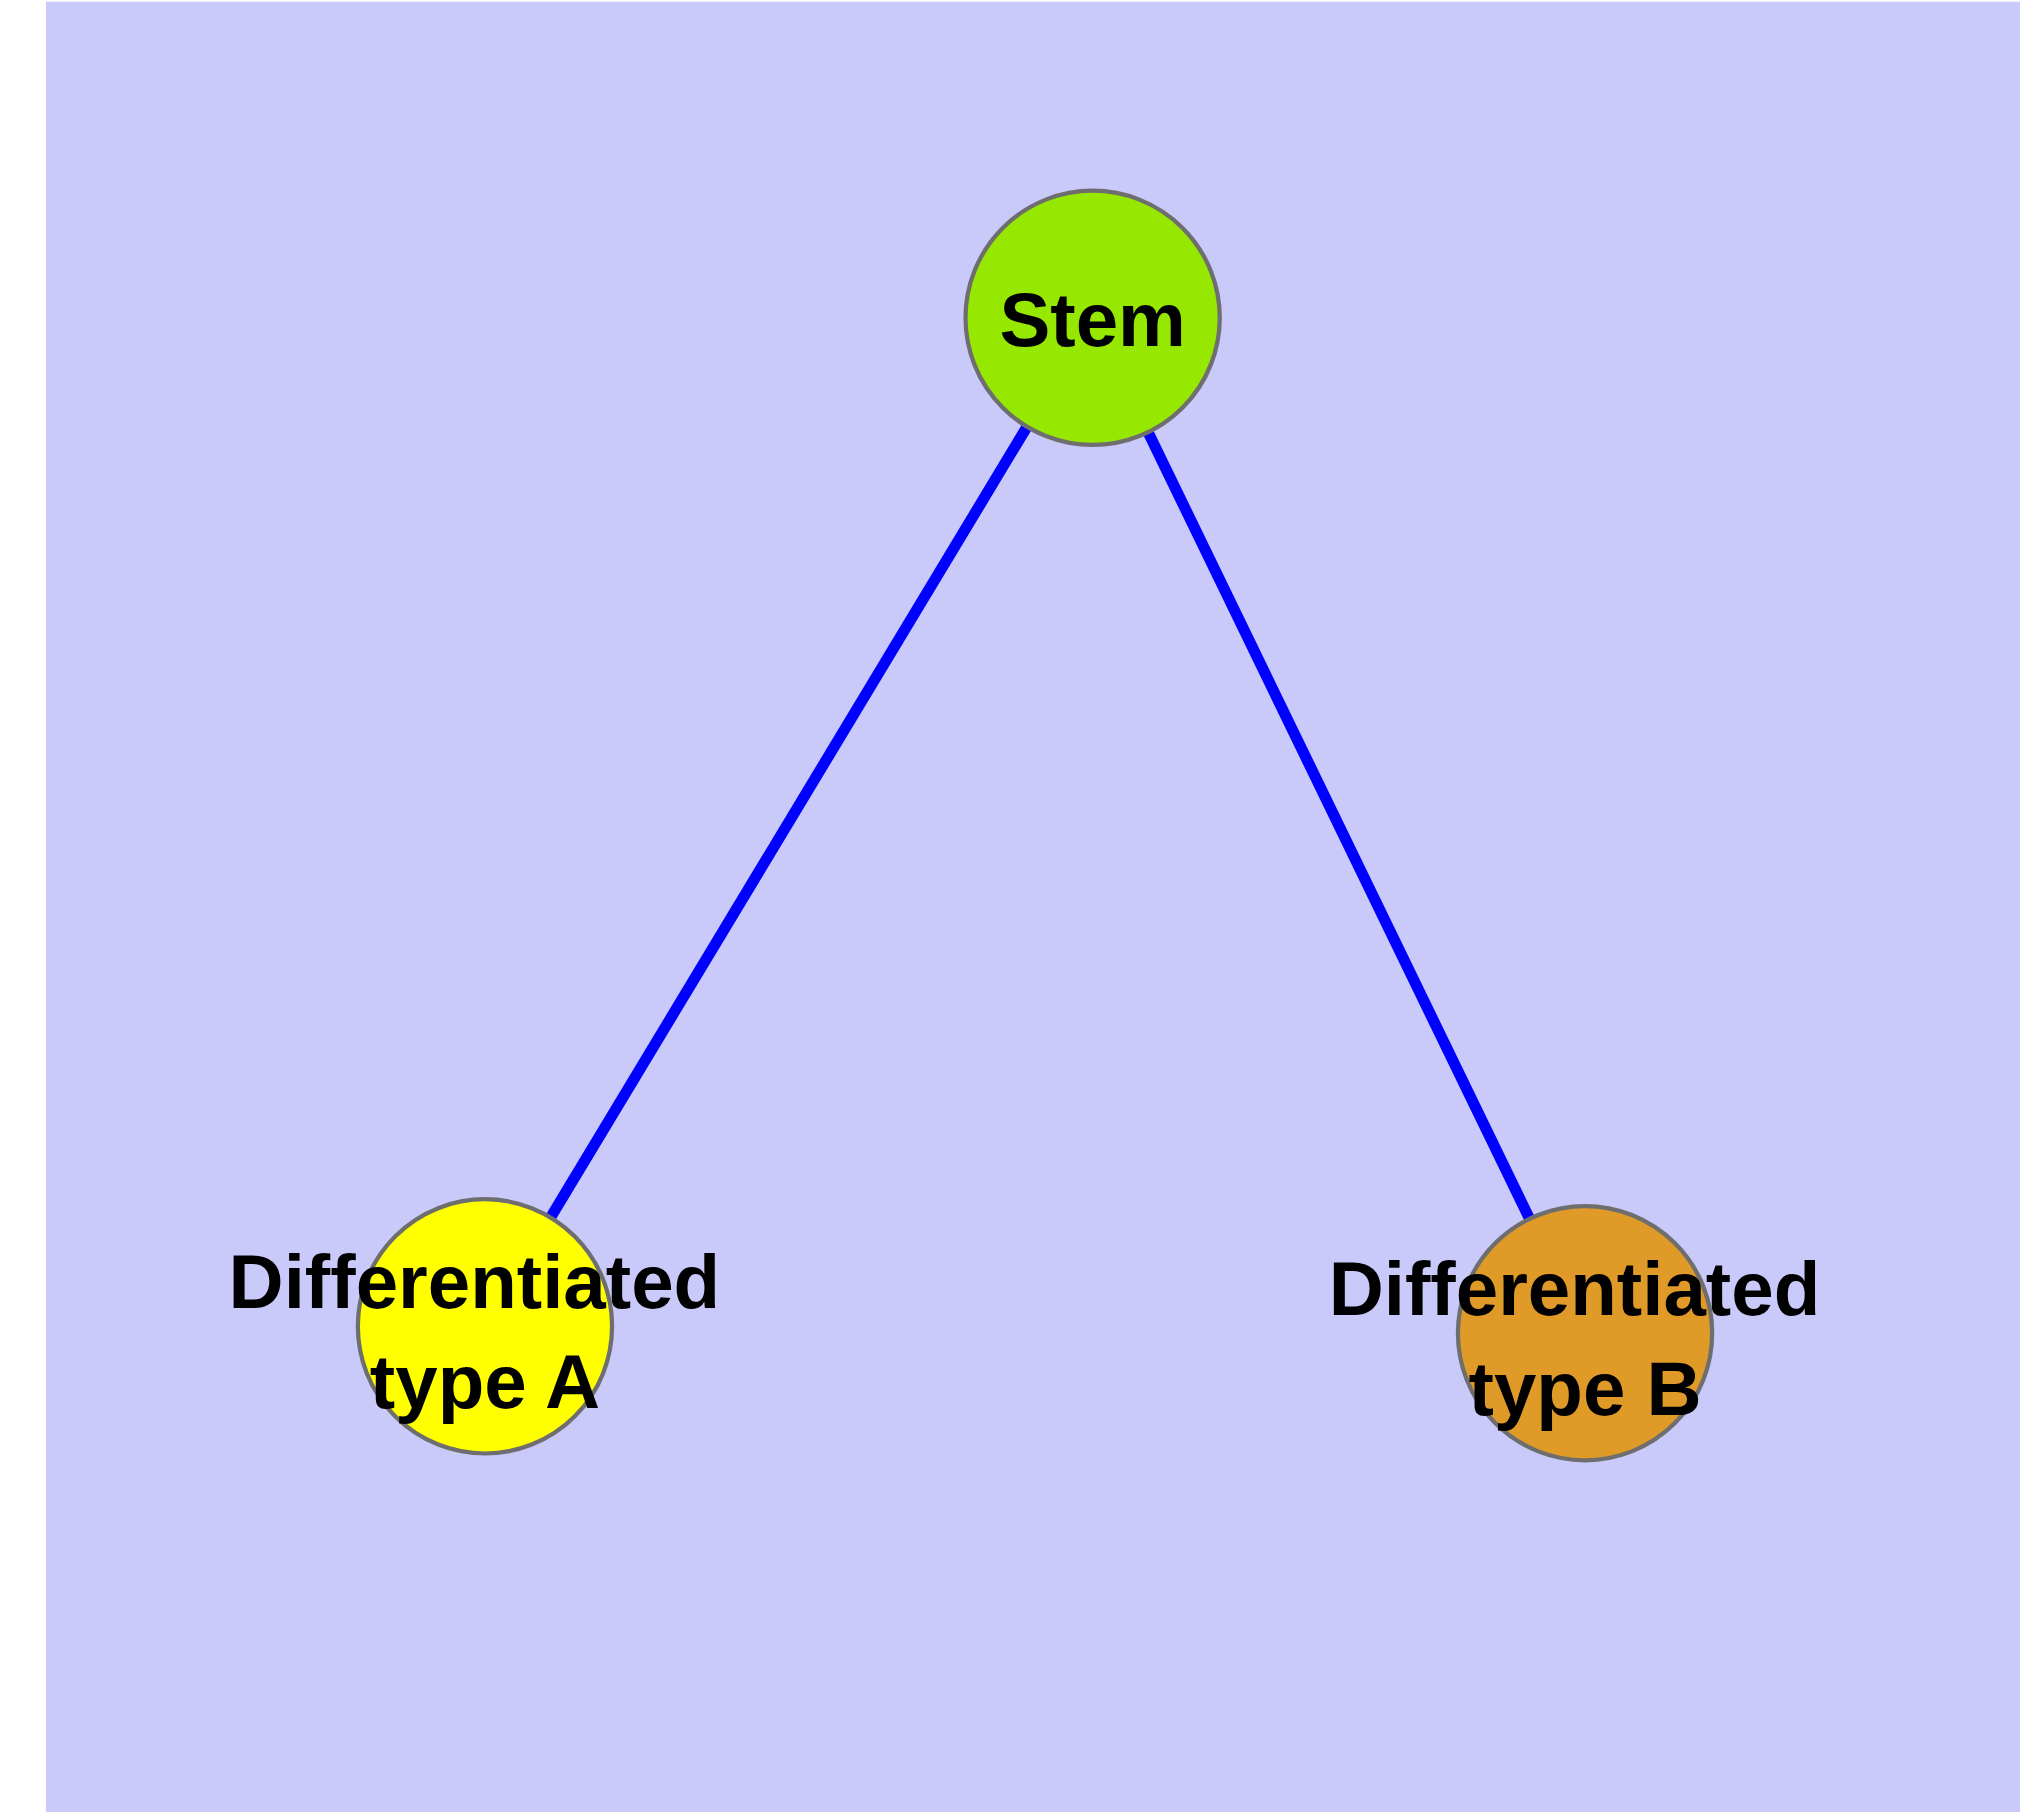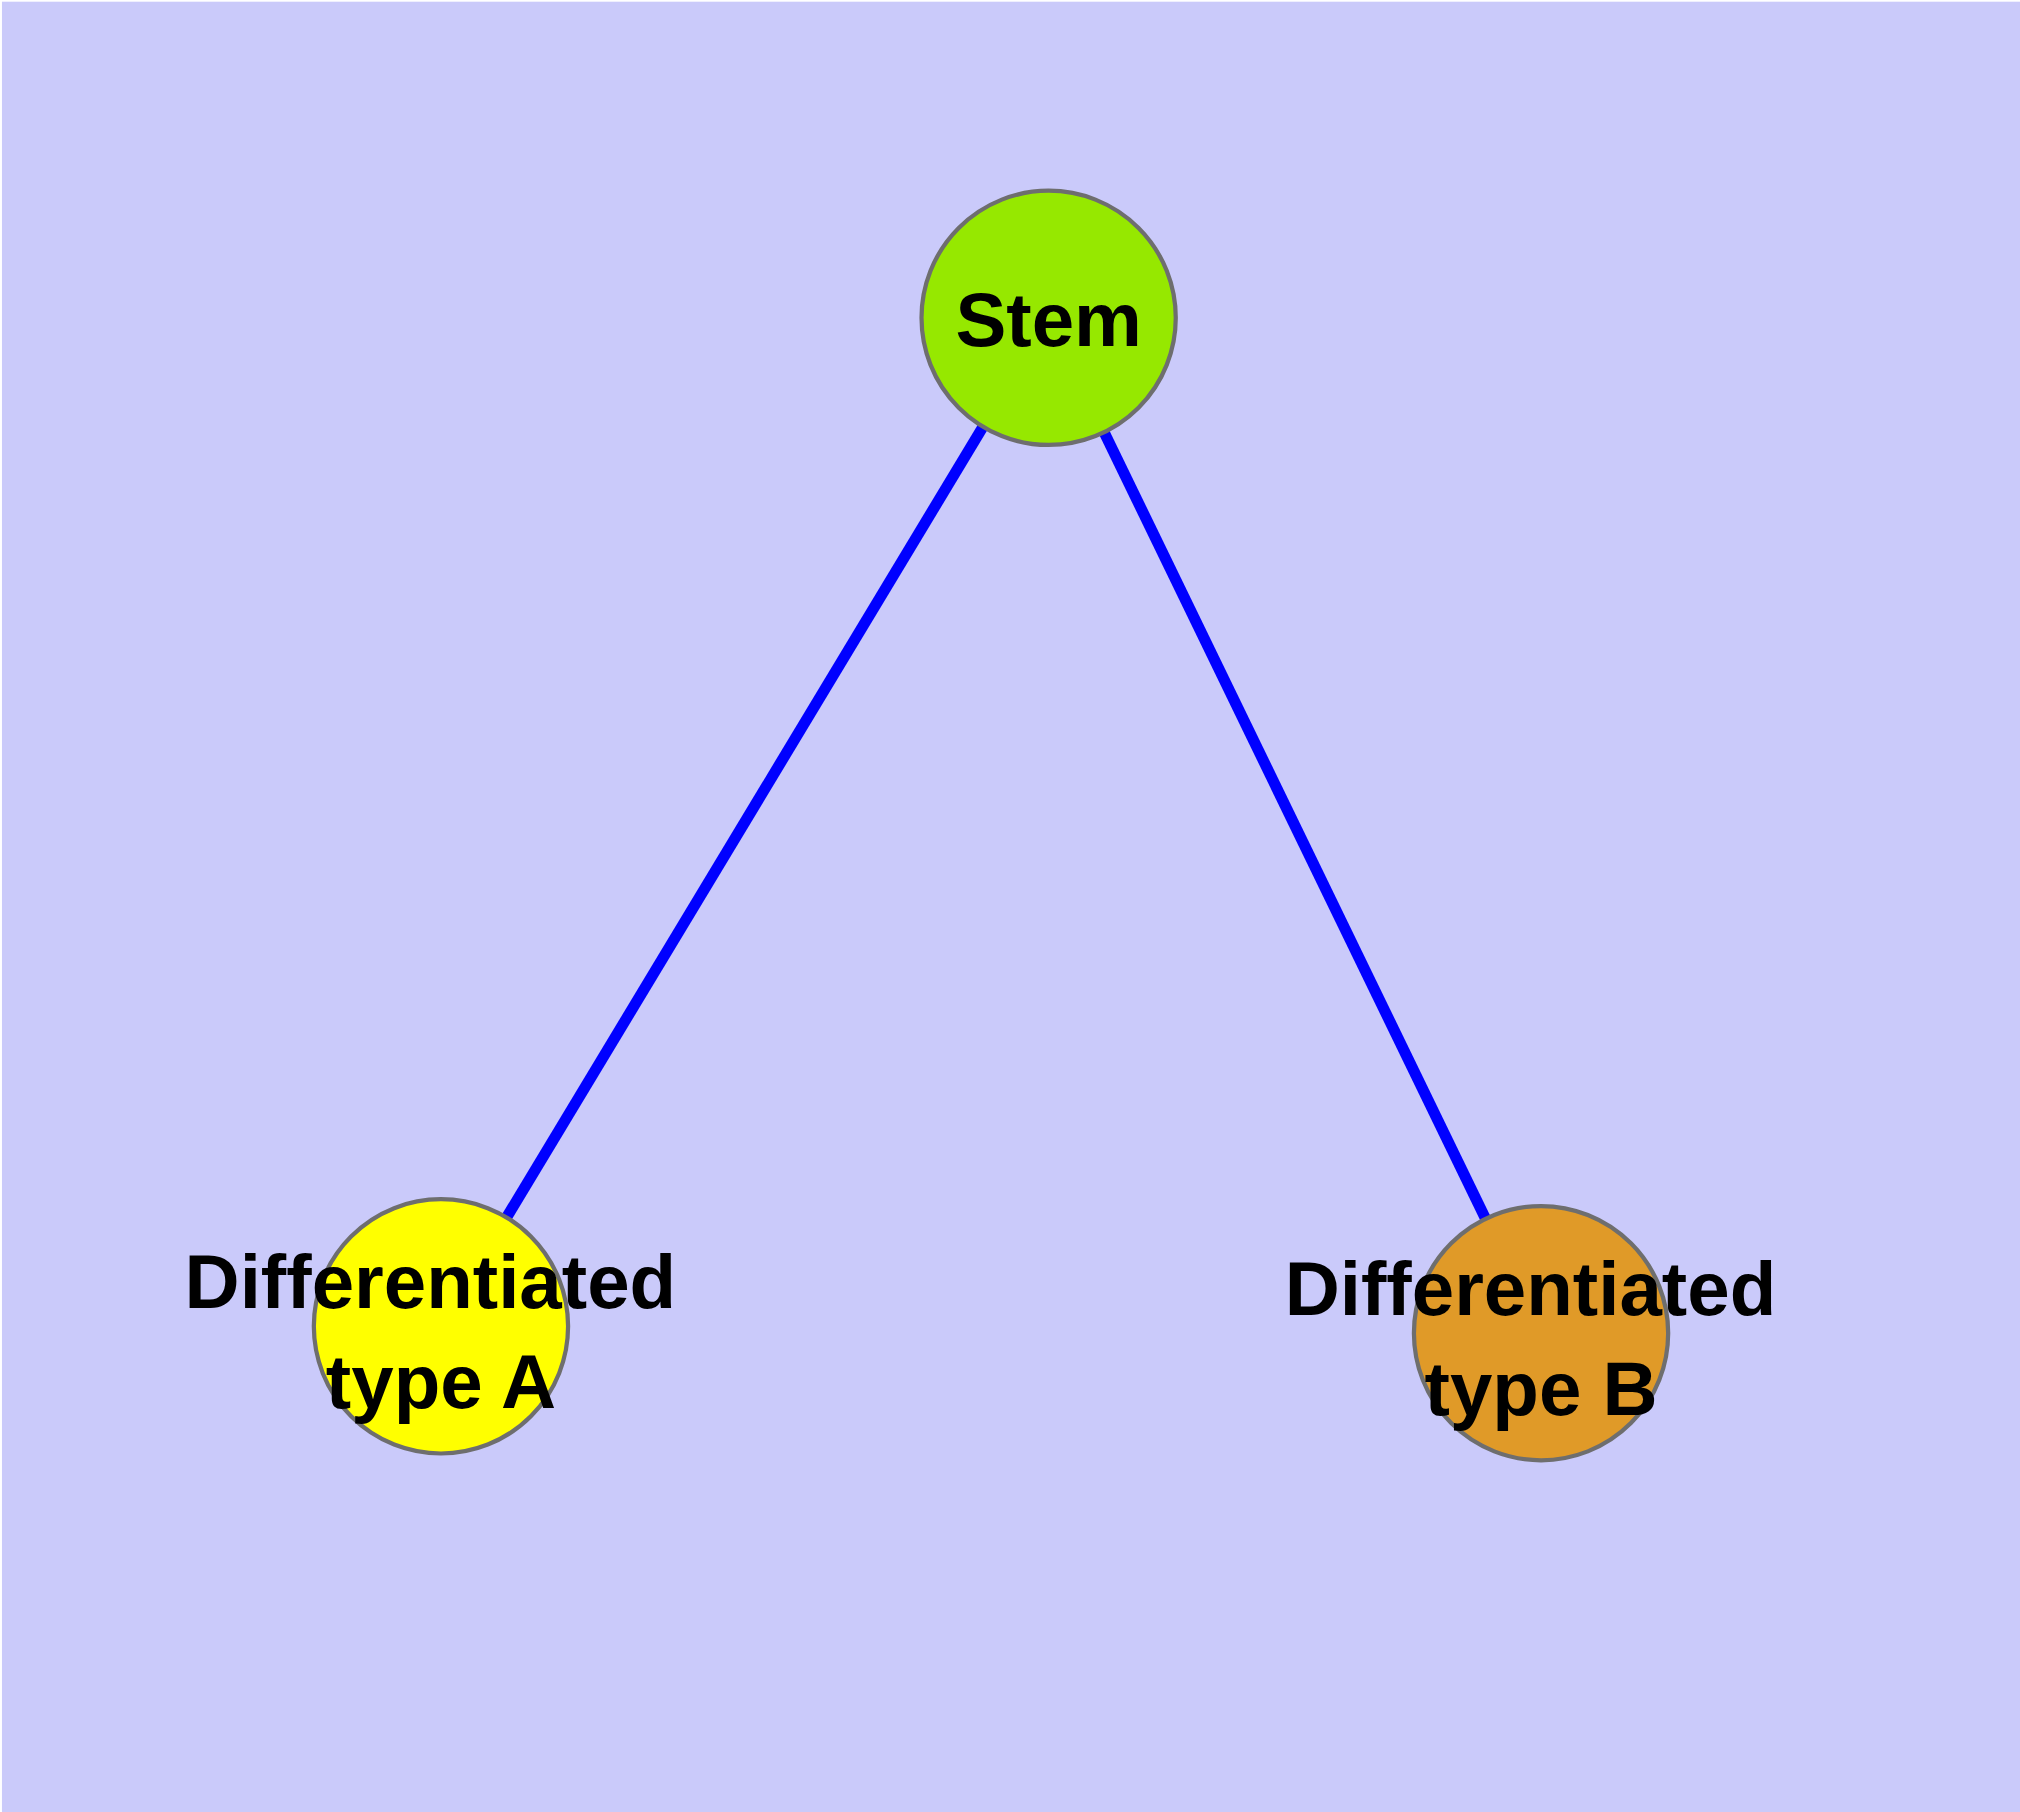--- a/index.html
+++ b/index.html
@@ -7,20 +7,21 @@
     padding: 0;
     background: #ffffff;
     width: 2021px;
     height: 1812px;
     overflow: hidden;
   }
   .frame {
     position: relative;
     width: 1920px;
     height: 1812px;
+    padding-left: 44px;
   }
   svg {
     display: block;
     width: 2021px;
     height: 1812px;
   }
   .edge {
     stroke-width: 13;
     fill: none;
   }

